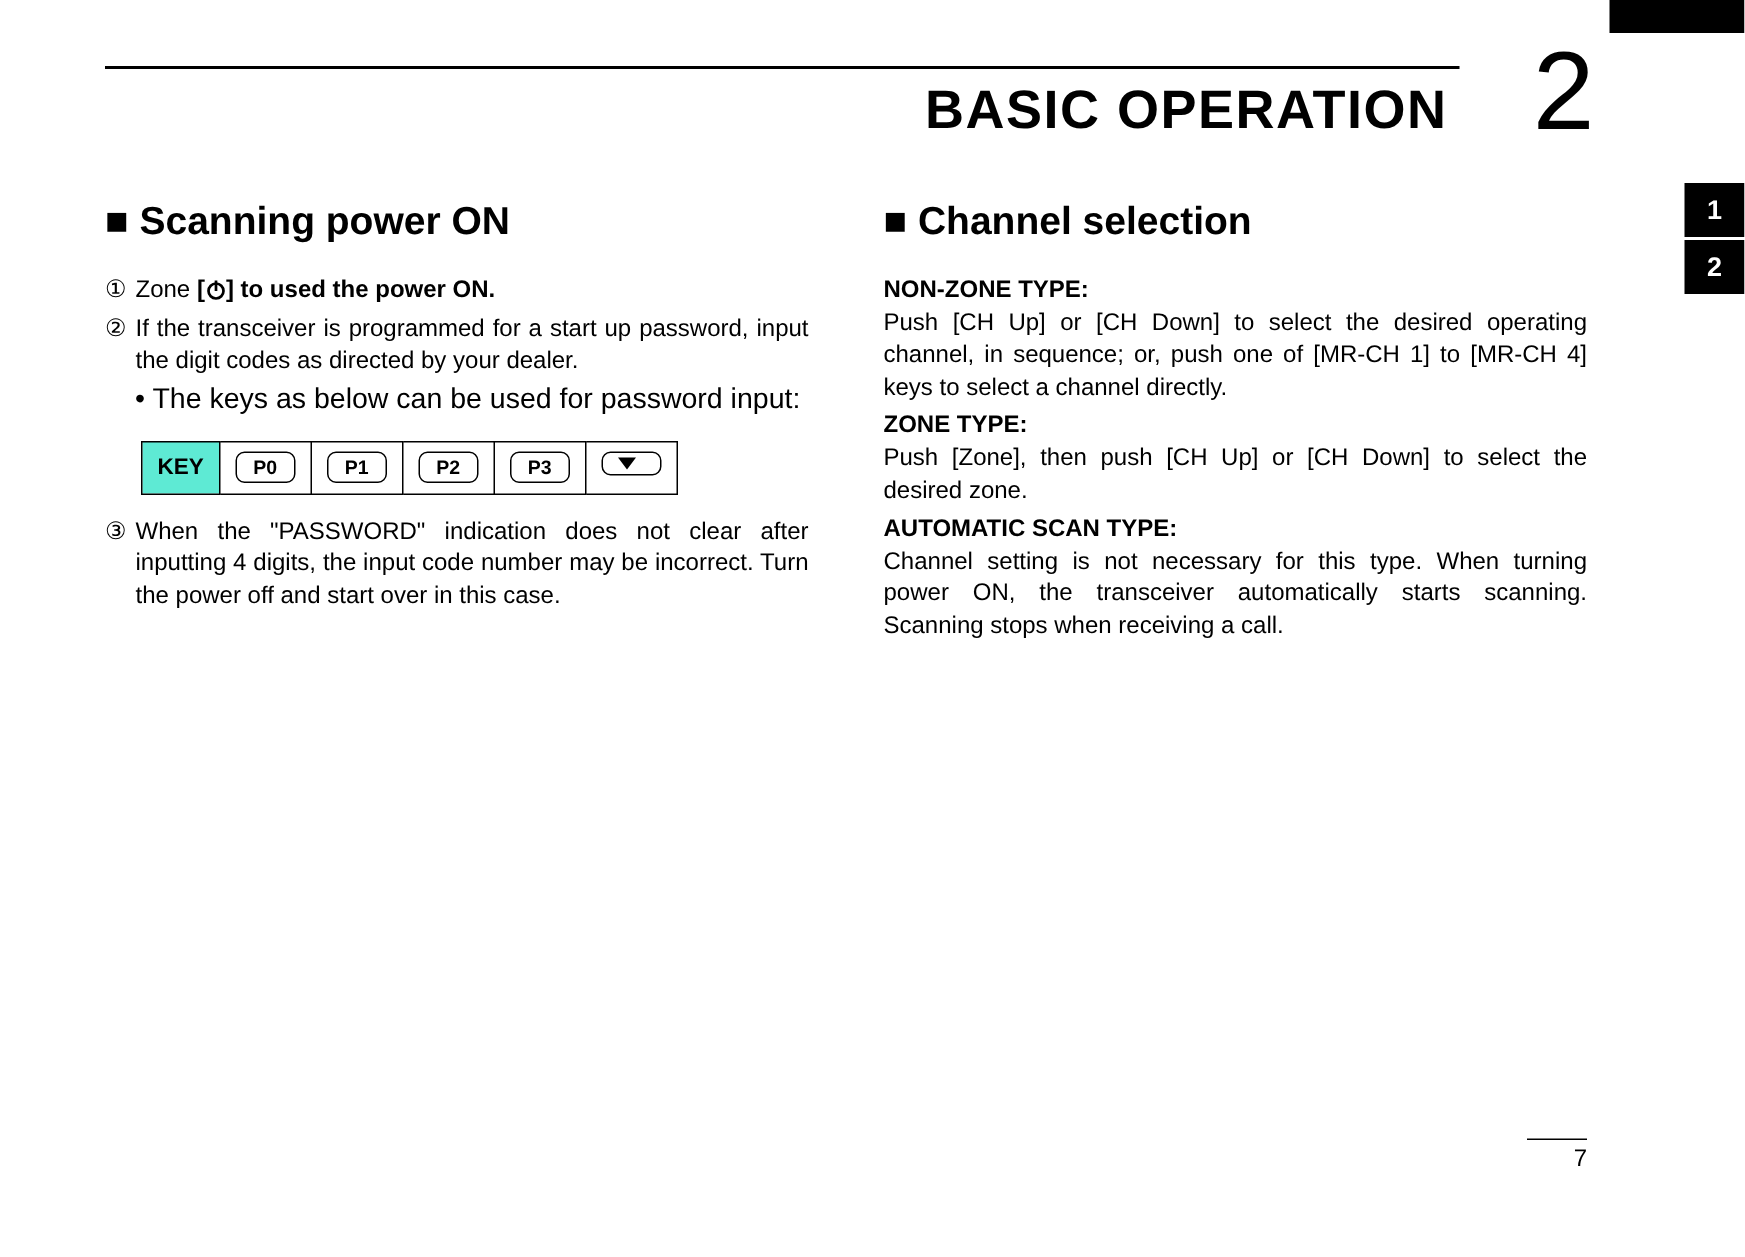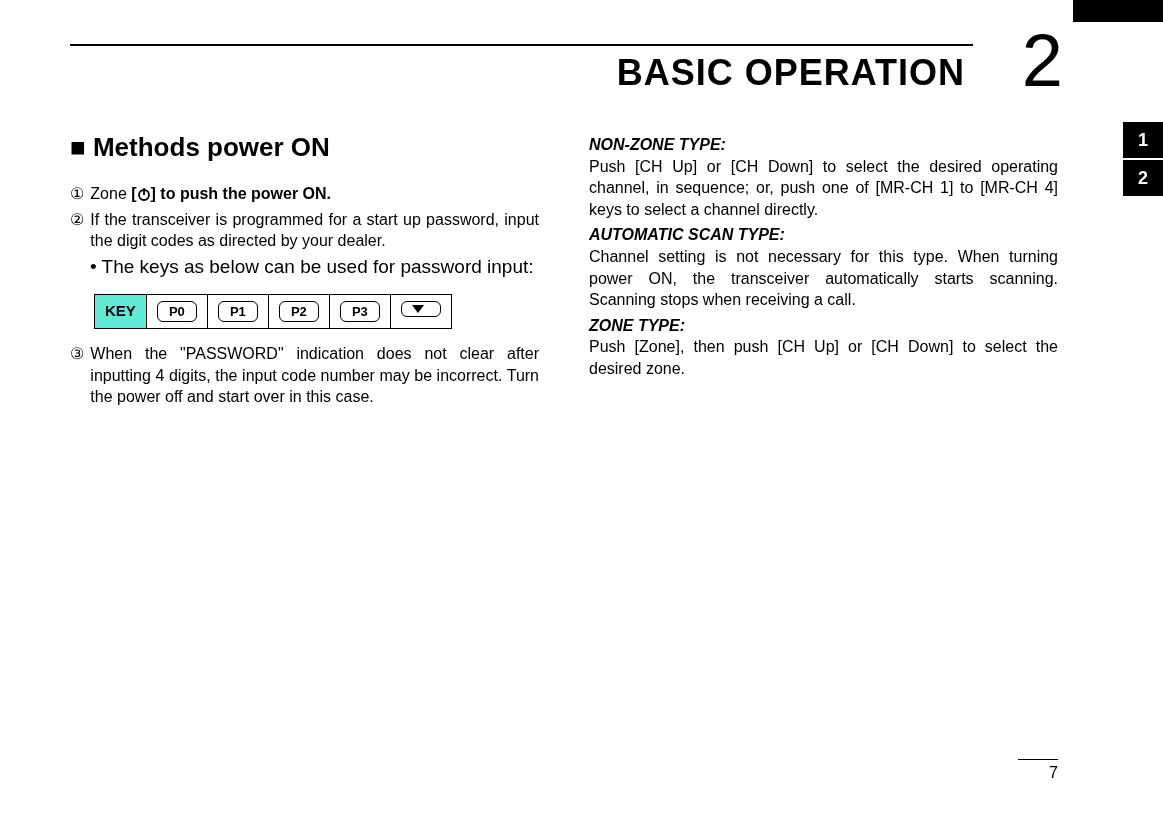--- a/index.html
+++ b/index.html
@@ -130,21 +130,20 @@
     padding: 1px 8px;
     font-weight: bold;
     font-size: 13px;
     min-width: 22px;
   }
   .keycap svg {
     display: block;
   }
   .bi {
     font-weight: bold;
-    font-style: italic;
   }
   .power-btn {
     display: inline-block;
     vertical-align: -2px;
   }
   .footer {
     position: absolute;
     bottom: 30px;
     right: 105px;
     font-size: 16px;
@@ -172,30 +171,30 @@
   <div class="side-tabs">
     <div class="side-tab">1</div>
     <div class="side-tab">2</div>
   </div>
 
   <div class="columns">
 
     <div class="col">
       <div class="section-title">
         <span class="sq">■</span>
-        <span>Methods power ON</span>
+        <span>Scanning power ON</span>
       </div>
 
       <div class="list-item">
         <span>①</span>
         <span>
           <span>Zone </span><b><span>[</span><span class="power-btn"><svg width="14" height="14" viewBox="0 0 14 14">
                   <circle cx="7" cy="8" r="5" fill="none" stroke="#000" stroke-width="1.8"></circle>
                   <line x1="7" y1="1" x2="7" y2="8" stroke="#000" stroke-width="1.8"></line>
-                </svg></span><span>] to push the power ON.</span></b>
+                </svg></span><span>] to used the power ON.</span></b>
         </span>
       </div>
 
       <div class="list-item">
         <span>②</span>
         <span>If the transceiver is programmed for a start up password, input the digit codes as directed by your dealer.</span>
       </div>
 
       <div class="note">• The keys as below can be used for password input:</div>
 
@@ -214,36 +213,40 @@
       </tbody>
         </table>
 
       <div class="list-item">
         <span>③</span>
         <span>When the "PASSWORD" indication does not clear after inputting 4 digits, the input code number may be incorrect. Turn the power off and start over in this case.</span>
       </div>
     </div>
 
     <div class="col">
+      <div class="section-title">
+        <span class="sq">■</span>
+        <span>Channel selection</span>
+      </div>
 
 
       <p class="para">
         <span class="bi">NON-ZONE TYPE:</span><br>
         <span>Push [CH Up] or [CH Down] to select the desired operating channel, in sequence; or, push one of [MR-CH 1] to [MR-CH 4] keys to select a channel directly.</span>
       </p>
 
       <p class="para">
+        <span class="bi">ZONE TYPE:</span><br>
+        <span>Push [Zone], then push [CH Up] or [CH Down] to select the desired zone.</span>
+      </p>
+
+      <p class="para">
         <span class="bi">AUTOMATIC SCAN TYPE:</span><br>
         <span>Channel setting is not necessary for this type. When turning power ON, the transceiver automatically starts scanning. Scanning stops when receiving a call.</span>
       </p>
-
-      <p class="para">
-        <span class="bi">ZONE TYPE:</span><br>
-        <span>Push [Zone], then push [CH Up] or [CH Down] to select the desired zone.</span>
-      </p>
     </div>
 
   </div>
 
   <div class="footer-line"></div>
   <div class="footer">7</div>
 
 </div>
 
 </body></html>

